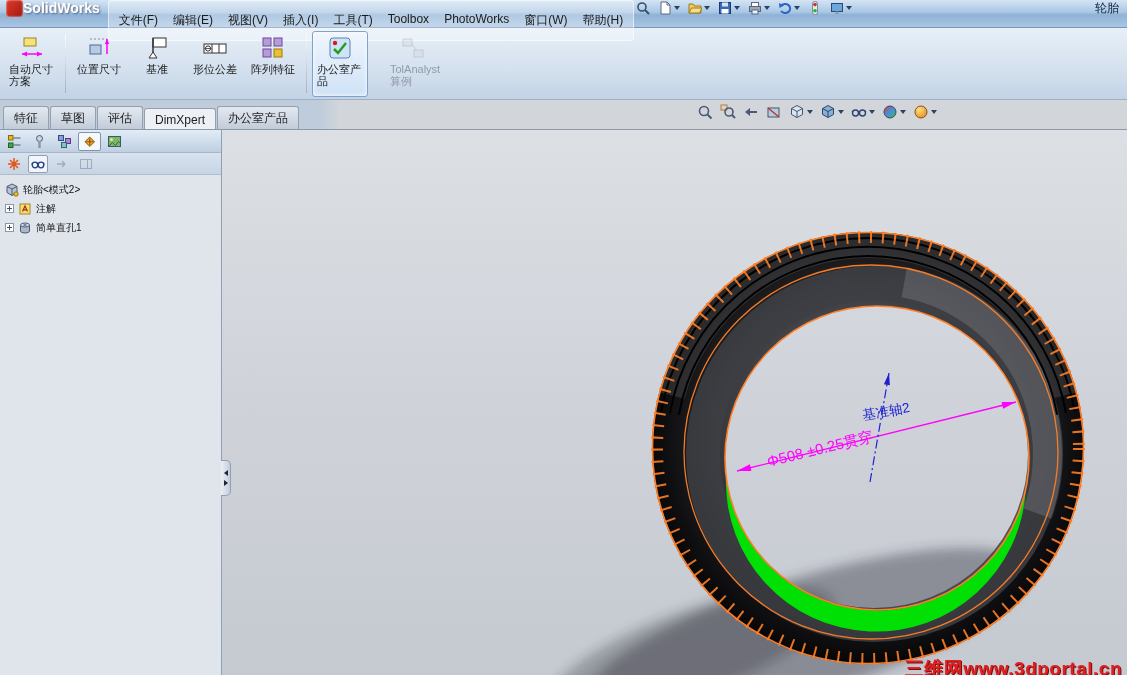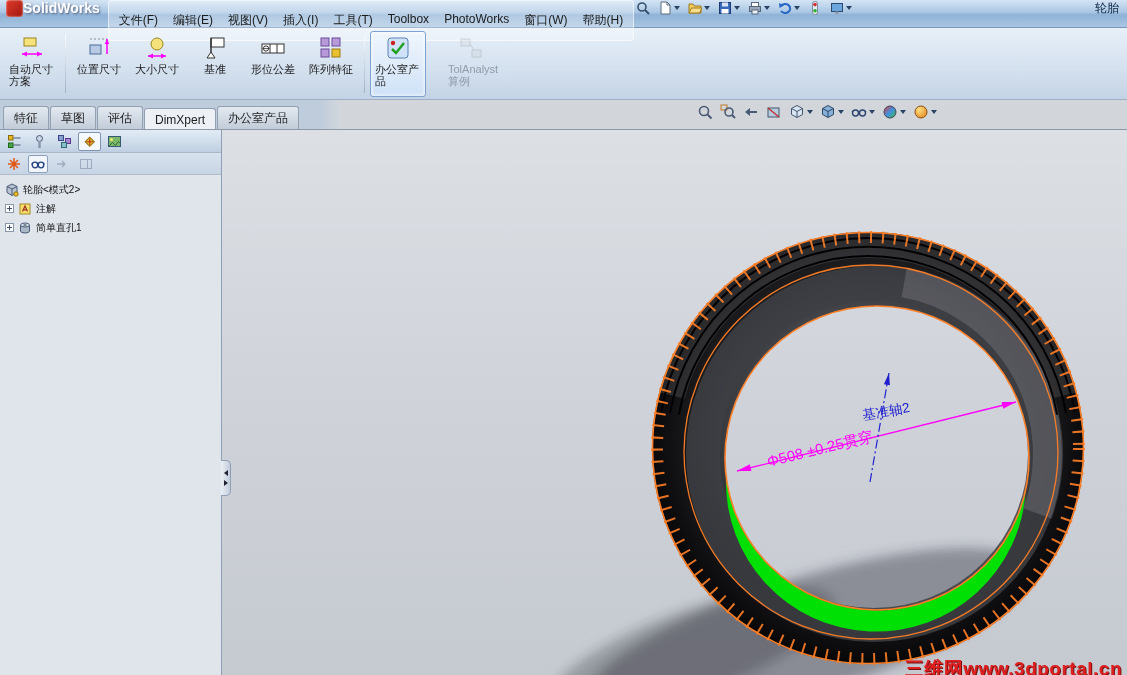--- a/index.html
+++ b/index.html
@@ -185,29 +185,20 @@
     <svg class="ricon" viewBox="0 0 26 26">
         <rect x="4" y="10" width="11" height="9" fill="#b9cbe4" stroke="#4a6a9a"></rect>
         <line x1="4" y1="4" x2="21" y2="4" stroke="#889" stroke-dasharray="2 2"></line>
         <line x1="21" y1="4" x2="21" y2="19" stroke="#ff00ff" stroke-width="1.5"></line>
         <polygon points="21,4 18.8,9 23.2,9" fill="#ff00ff"></polygon>
       </svg>
     <span class="rlabel">位置尺寸</span>
   </div>
   <div class="rbtn">
     <svg class="ricon" viewBox="0 0 26 26">
-        <circle cx="13" cy="9" r="6" fill="#f5e27a" stroke="#9a8420"></circle>
-        <line x1="4" y1="21" x2="22" y2="21" stroke="#ff00ff" stroke-width="1.5"></line>
-        <polygon points="4,21 9,18.5 9,23.5" fill="#ff00ff"></polygon>
-        <polygon points="22,21 17,18.5 17,23.5" fill="#ff00ff"></polygon>
-      </svg>
-    <span class="rlabel">大小尺寸</span>
-  </div>
-  <div class="rbtn">
-    <svg class="ricon" viewBox="0 0 26 26">
         <rect x="9" y="3" width="13" height="9" fill="#fff" stroke="#333"></rect>
         <line x1="9" y1="3" x2="9" y2="19" stroke="#333" stroke-width="1.5"></line>
         <polygon points="5,23 13,23 9,17" fill="#fff" stroke="#333"></polygon>
       </svg>
     <span class="rlabel">基准</span>
   </div>
   <div class="rbtn">
     <svg class="ricon" viewBox="0 0 26 26">
         <rect x="2" y="9" width="22" height="9" fill="#fff" stroke="#333"></rect>
         <line x1="10" y1="9" x2="10" y2="18" stroke="#333"></line>

